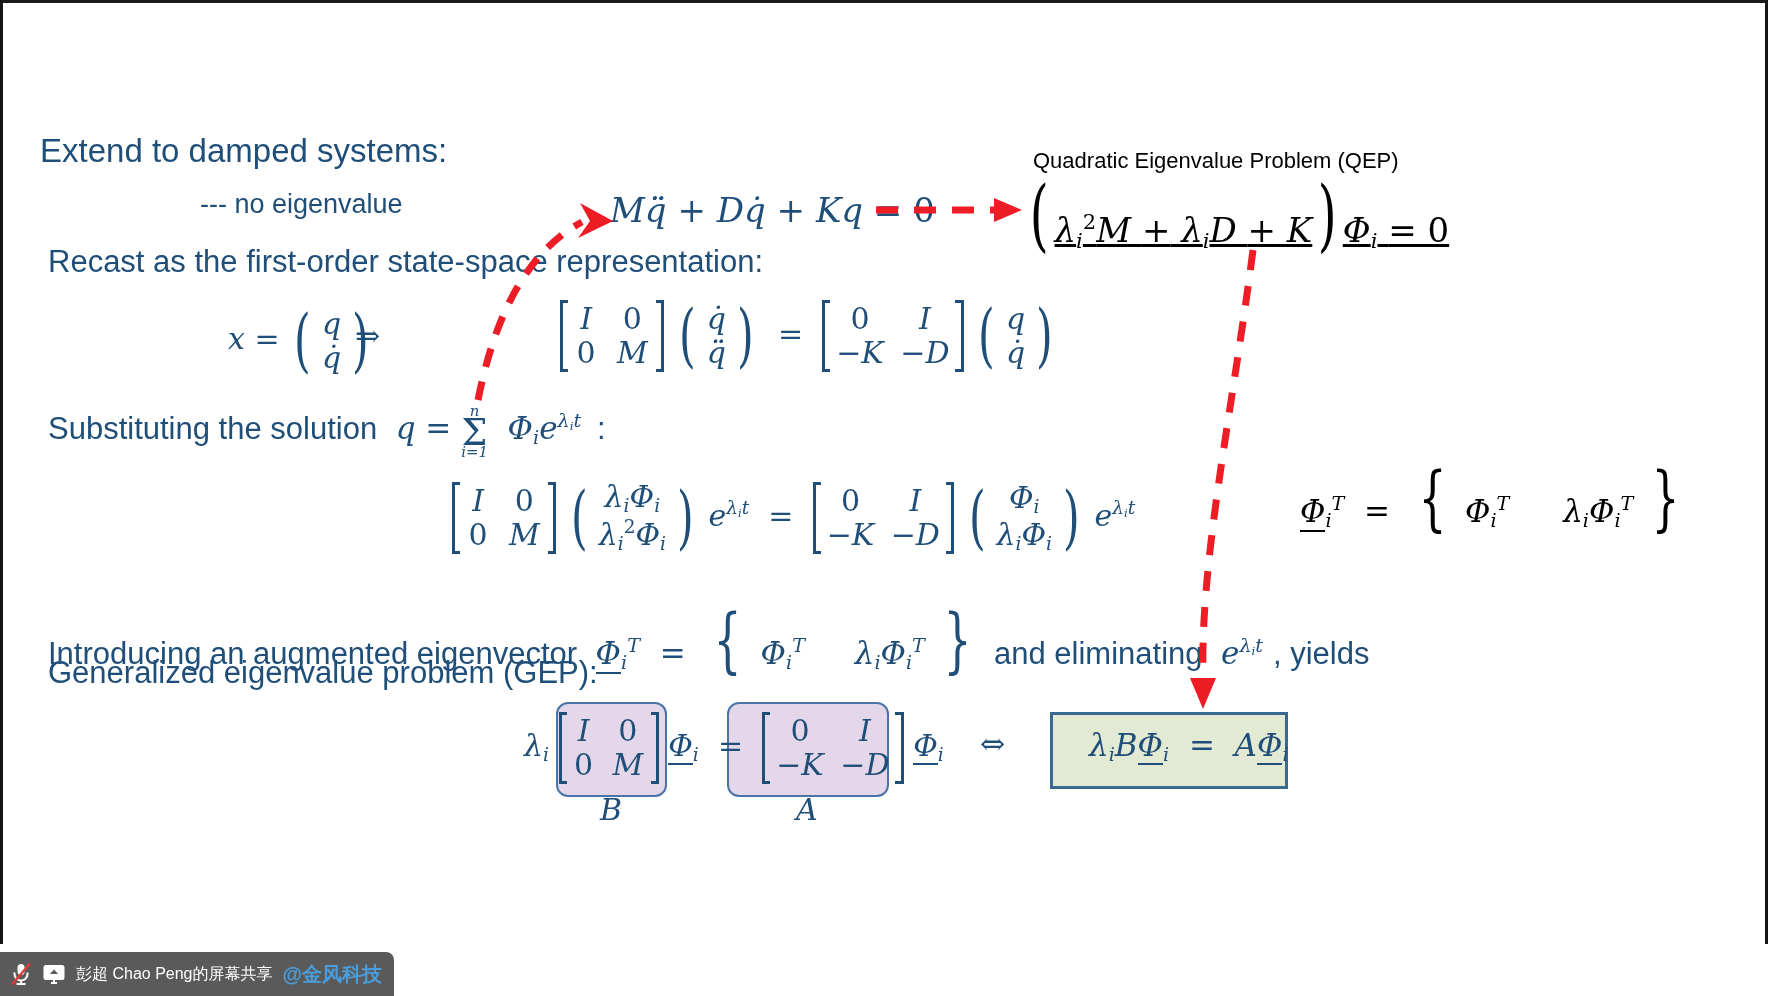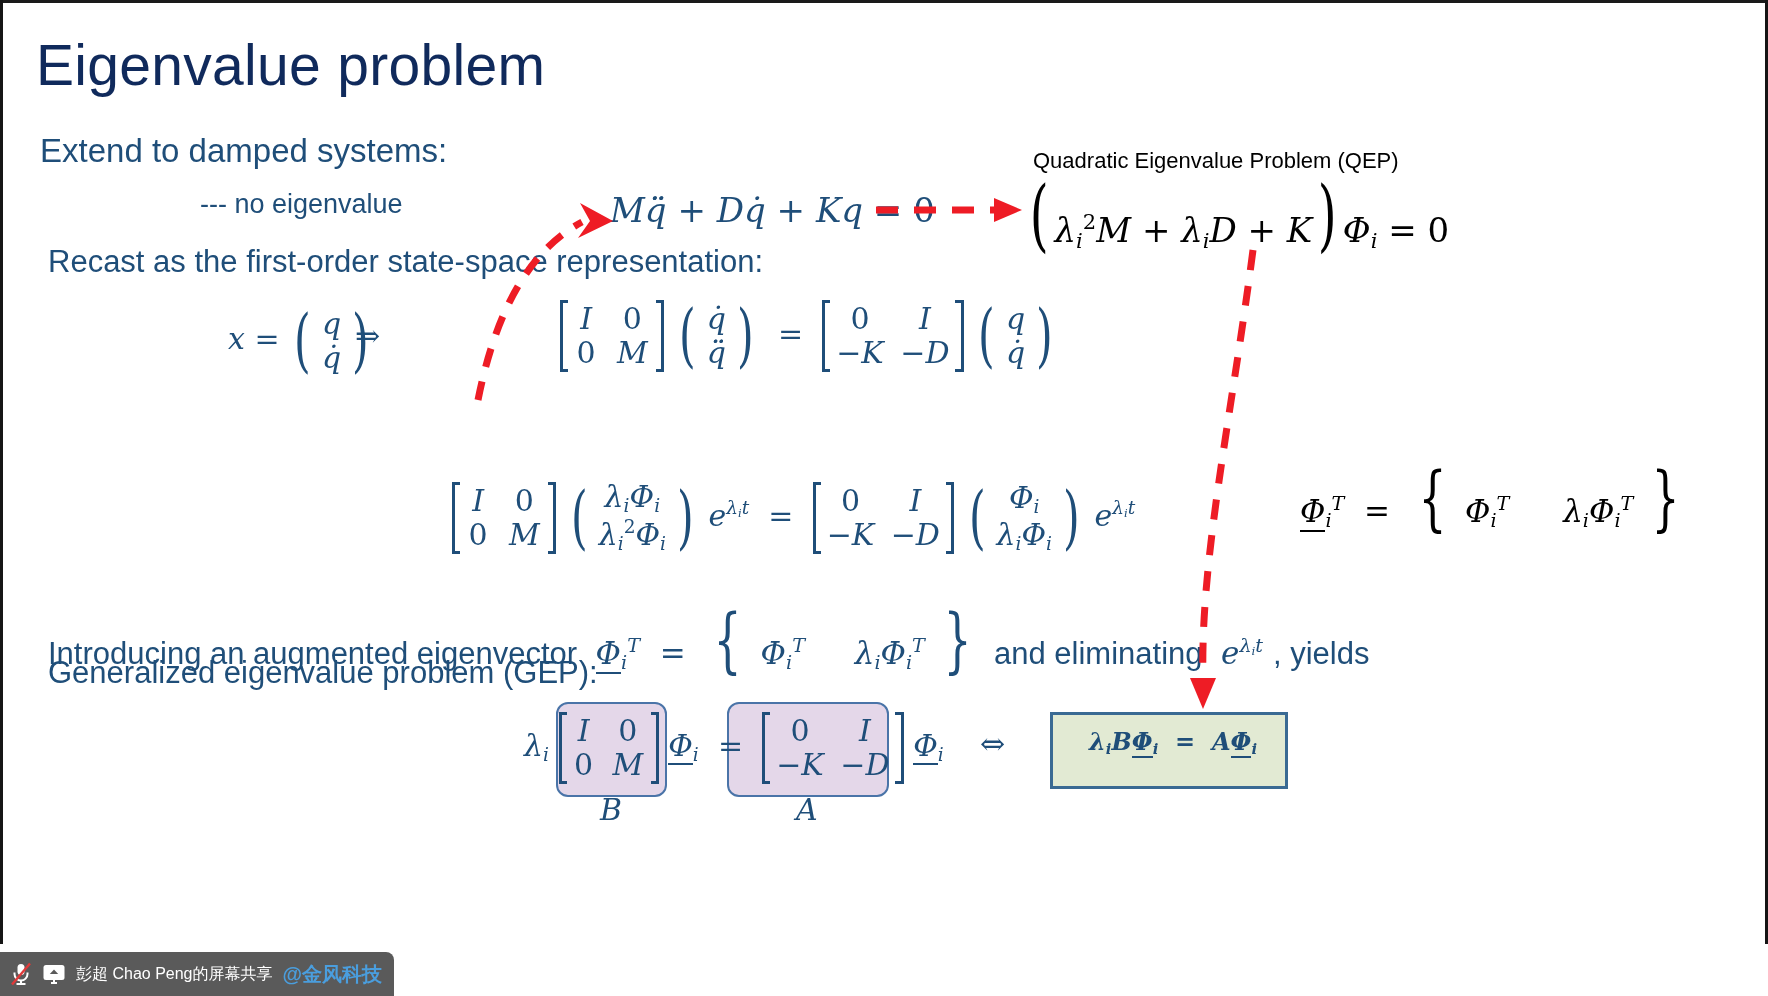--- a/index.html
+++ b/index.html
@@ -151,38 +151,37 @@
 </style>
 </head>
 <body>
 
 <div id="slide">
 
   <div class="edge-top"></div>
   <div class="edge-left"></div>
   <div class="edge-right"></div>
 
-  <div class="title">Eigenvalue problem</div>
 
   <div class="body-text" style="left:40px; top:132px; font-size:33px;">Extend to damped systems:</div>
 
   <div class="body-text" style="left:200px; top:189px; font-size:27px;">--- no eigenvalue</div>
 
   <div class="math" style="left:610px; top:190px; font-size:34px;">
     <span class="upr" style="font-style:italic;">M</span><span style="position:relative;">q̈̈</span>
     <span class="upr">+</span>
     <span>D</span><span>q̇</span>
     <span class="upr">+</span>
     <span>K</span><span>q</span>
     <span class="upr">= 0</span>
   </div>
 
   <div class="plain-black" style="left:1033px; top:148px; font-size:22px;">Quadratic Eigenvalue Problem (QEP)</div>
 
-  <div class="math-black" style="left:1024px; top:187px; font-size:34px;">
+  <div class="math-black" style="left:1024px; top:187px; font-size:34px;text-decoration:underline;">
     <span class="par-l upr" style="display:inline-block;">(</span><span>λ<sub>i</sub><sup class="upr">2</sup>M <span class="upr">+</span> λ<sub>i</sub>D <span class="upr">+</span> K</span><span class="par-r upr" style="display:inline-block;">)</span>Φ<sub>i</sub> <span class="upr">= 0</span>
   </div>
 
   <div class="body-text" style="left:48px; top:244px; font-size:31px;">Recast as the first-order state-space representation:</div>
 
   <div class="math" style="left:228px; top:305px; font-size:30px;">
     <span>x</span> <span class="upr">=</span>
     <span class="brk">
       <span class="par-l">(</span>
       <span class="mtx inner">
@@ -229,20 +228,33 @@
     <span class="brk">
       <span class="par-l">(</span>
       <span class="mtx inner">
           <span>q</span>
           <span>q̇</span>
         </span>
       <span class="par-r">)</span>
     </span>
   </div>
 
+  <div class="body-text" style="left:48px; top:404px; font-size:31px;">
+    <span>Substituting the solution</span>
+    <span class="math" style="position:relative; left:0; top:0; font-size:31px;">
+      &nbsp;q <span class="upr">=</span>
+      <span style="display:inline-block; text-align:center; vertical-align:middle; line-height:0.8; position:relative; top:2px;">
+        <span style="display:block; font-size:0.48em; font-style:italic;">n</span>
+        <span class="upr" style="display:block; font-size:1.18em;">Σ</span>
+        <span style="display:block; font-size:0.48em; font-style:italic;">i=1</span>
+      </span>
+      &nbsp;Φ<sub>i</sub>e<sup>λ<sub>i</sub>t</sup>
+    </span>
+    <span style="margin-left:6px;">:</span>
+  </div>
 
   <div class="math" style="left:452px; top:478px; font-size:30px;">
     <span class="brk">
       <span class="bar sq-l"></span>
       <span class="mtx two-col inner" style="min-width:76px;">
         <span>I</span>
           <span class="upr">0</span>
         <span class="upr">0</span>
           <span>M</span>
       </span>
@@ -338,21 +350,21 @@
     </span>
     <span><span style="border-bottom:2px solid currentColor;">Φ</span><sub>i</sub></span>
   </div>
 
   <div class="math" style="left:600px; top:792px; font-size:30px;">B</div>
   <div class="math" style="left:796px; top:792px; font-size:30px;">A</div>
 
   <div class="math" style="left:980px; top:726px; font-size:30px;">⇔</div>
 
   <div class="green-box" style="left:1050px; top:712px; width:232px; height:71px;"></div>
-  <div class="math" style="left:1089px; top:727px; font-size:24px;font-weight:bold;">
+  <div class="math" style="left:1089px; top:727px; font-size:31px;">
     <span>λ<sub>i</sub>B<span style="border-bottom:2px solid currentColor;">Φ</span><sub>i</sub></span>
     <span class="upr">&nbsp;=&nbsp;</span>
     <span>A<span style="border-bottom:2px solid currentColor;">Φ</span><sub>i</sub></span>
   </div>
 
   <svg id="arrows" viewBox="0 0 1768 996">
 
     <path d="M 478,400 C 492,330 520,255 582,222" stroke="#ee1c25" stroke-width="7" fill="none" stroke-dasharray="19,15" stroke-linecap="butt"></path>
     <polygon points="580,203 613,221 578,238 590,221" fill="#ee1c25"></polygon>
 

